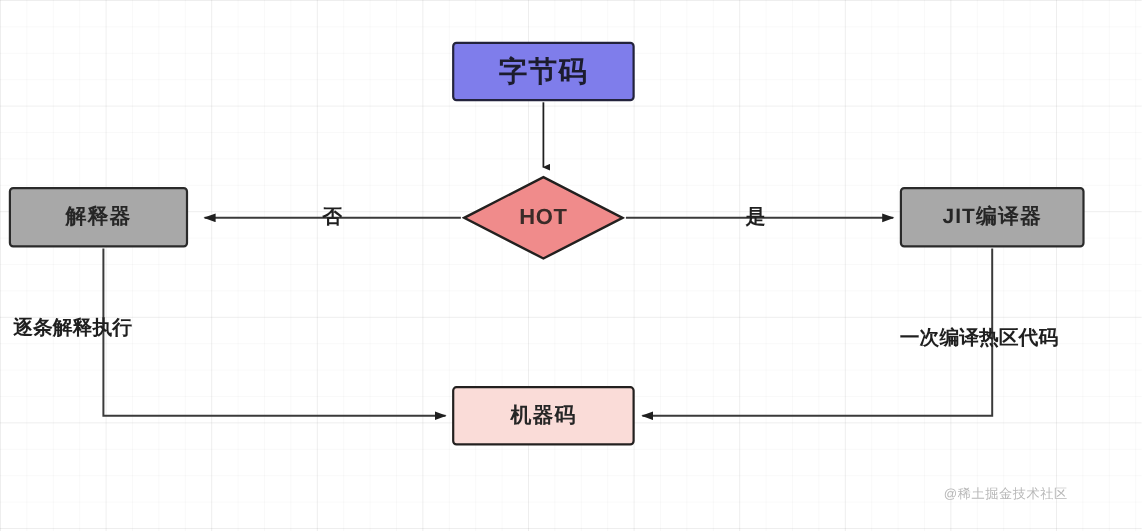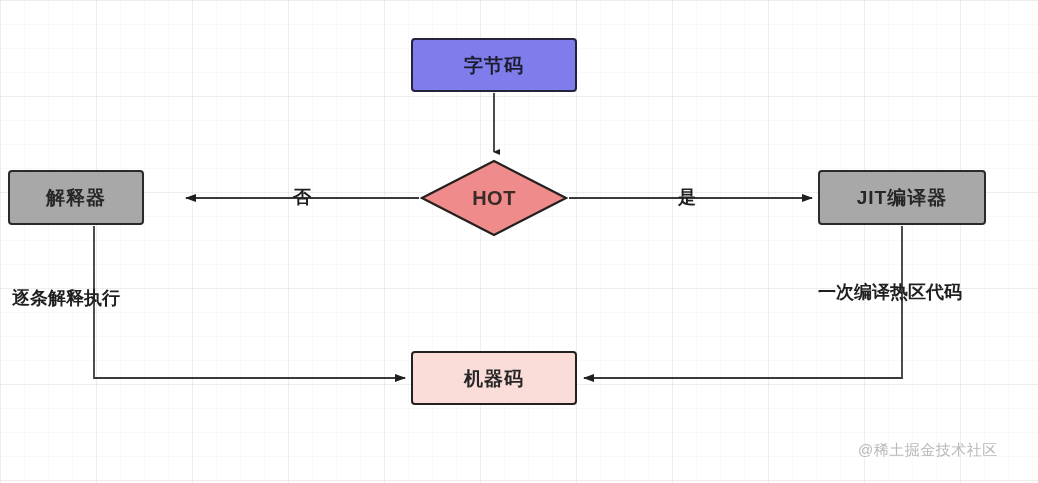--- a/index.html
+++ b/index.html
@@ -50,27 +50,27 @@
     letter-spacing: 1px;
     line-height: 1;
   }
   #node-bytecode {
     left: 411px;
     top: 38px;
     width: 166px;
     height: 54px;
     background: #7f7deb;
     border-color: #23233c;
-    font-size: 19px;
+    font-size: 26px;
   }
   #node-bytecode .node-label { color: #1c1c2e; }
   #node-interpreter {
     left: 8px;
     top: 170px;
-    width: 136px;
+    width: 163px;
     height: 55px;
     background: #a8a8a8;
     border-color: #2a2a2a;
     font-size: 19px;
   }
   #node-jit {
     left: 818px;
     top: 170px;
     width: 168px;
     height: 55px;
@@ -114,27 +114,27 @@
     z-index: 4;
     white-space: nowrap;
     line-height: 1;
   }
   #label-no  { left: 293px; top: 188px; font-size: 18px; }
   #label-yes { left: 678px; top: 188px; font-size: 18px; }
   #label-interpret-each {
     left: 12px; top: 289px; font-size: 18px;
   }
   #label-compile-hot {
-    left: 818px; top: 283px; font-size: 18px;
+    left: 818px; top: 298px; font-size: 18px;
   }
   #watermark {
     position: absolute;
     left: 858px;
     top: 441px;
-    font-size: 15px;
+    font-size: 12px;
     color: #b8b8b8;
     letter-spacing: 0.5px;
     z-index: 5;
     white-space: nowrap;
   }
 </style>
 </head>
 <body>
 
 <div id="canvas">

